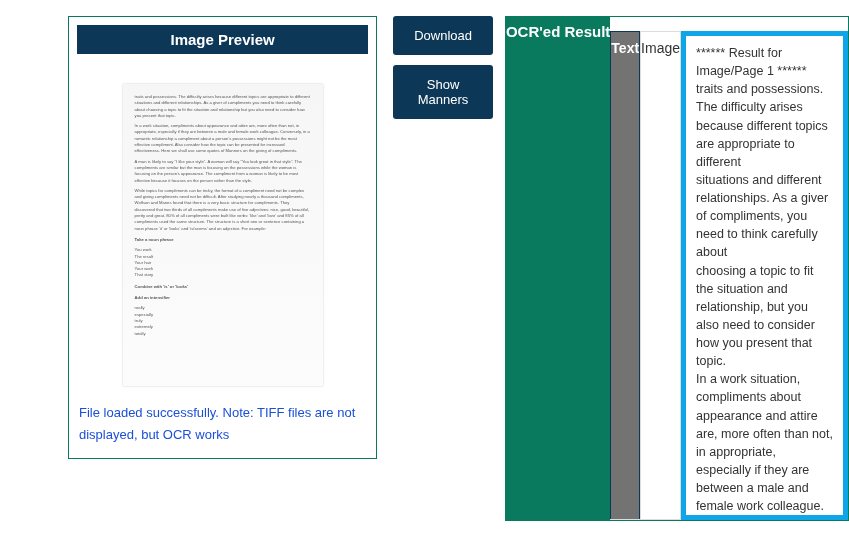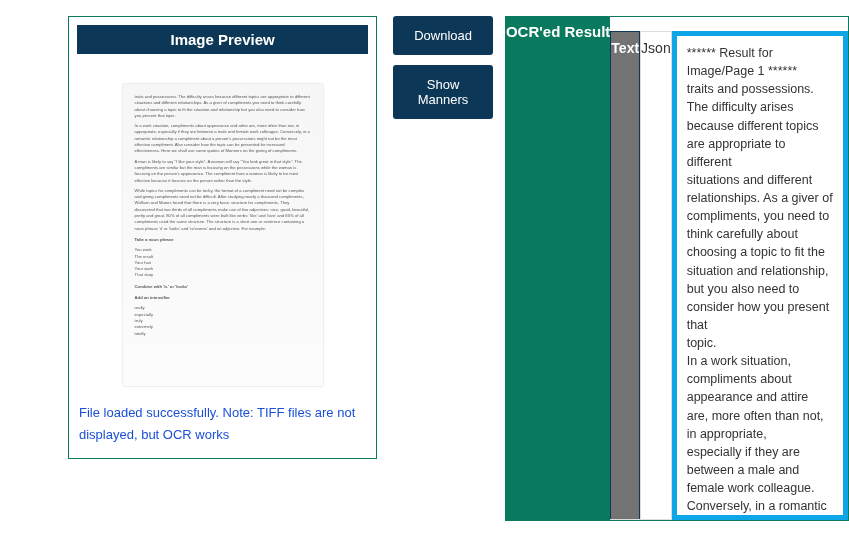--- a/index.html
+++ b/index.html
@@ -157,21 +157,21 @@
 
 <div class="mid-col">
   <button class="mid-btn">Download</button>
   <button class="mid-btn">Show Manners</button>
 </div>
 
 <div class="right-panel panel">
   <div class="result-header">OCR'ed Result</div>
   <div class="tabs">
     <div class="tab active">Text</div>
-    <div class="tab">Json</div>
+    <div class="tab">Image</div>
   </div>
   <div class="ocr-box">****** Result for Image/Page 1 ******
 traits and possessions. The difficulty arises because different topics are appropriate to different
 situations and different relationships. As a giver of compliments, you need to think carefully about
 choosing a topic to fit the situation and relationship, but you also need to consider how you present that
 topic.
 In a work situation, compliments about appearance and attire are, more often than not, in appropriate,
 especially if they are between a male and female work colleague. Conversely, in a romantic relationship,
 a compliment about a person's possessions might not be the most effective compliment. Also consider
 how the topic can be presented for increased effectiveness. Here we shall use some quotes of Manners</div>

